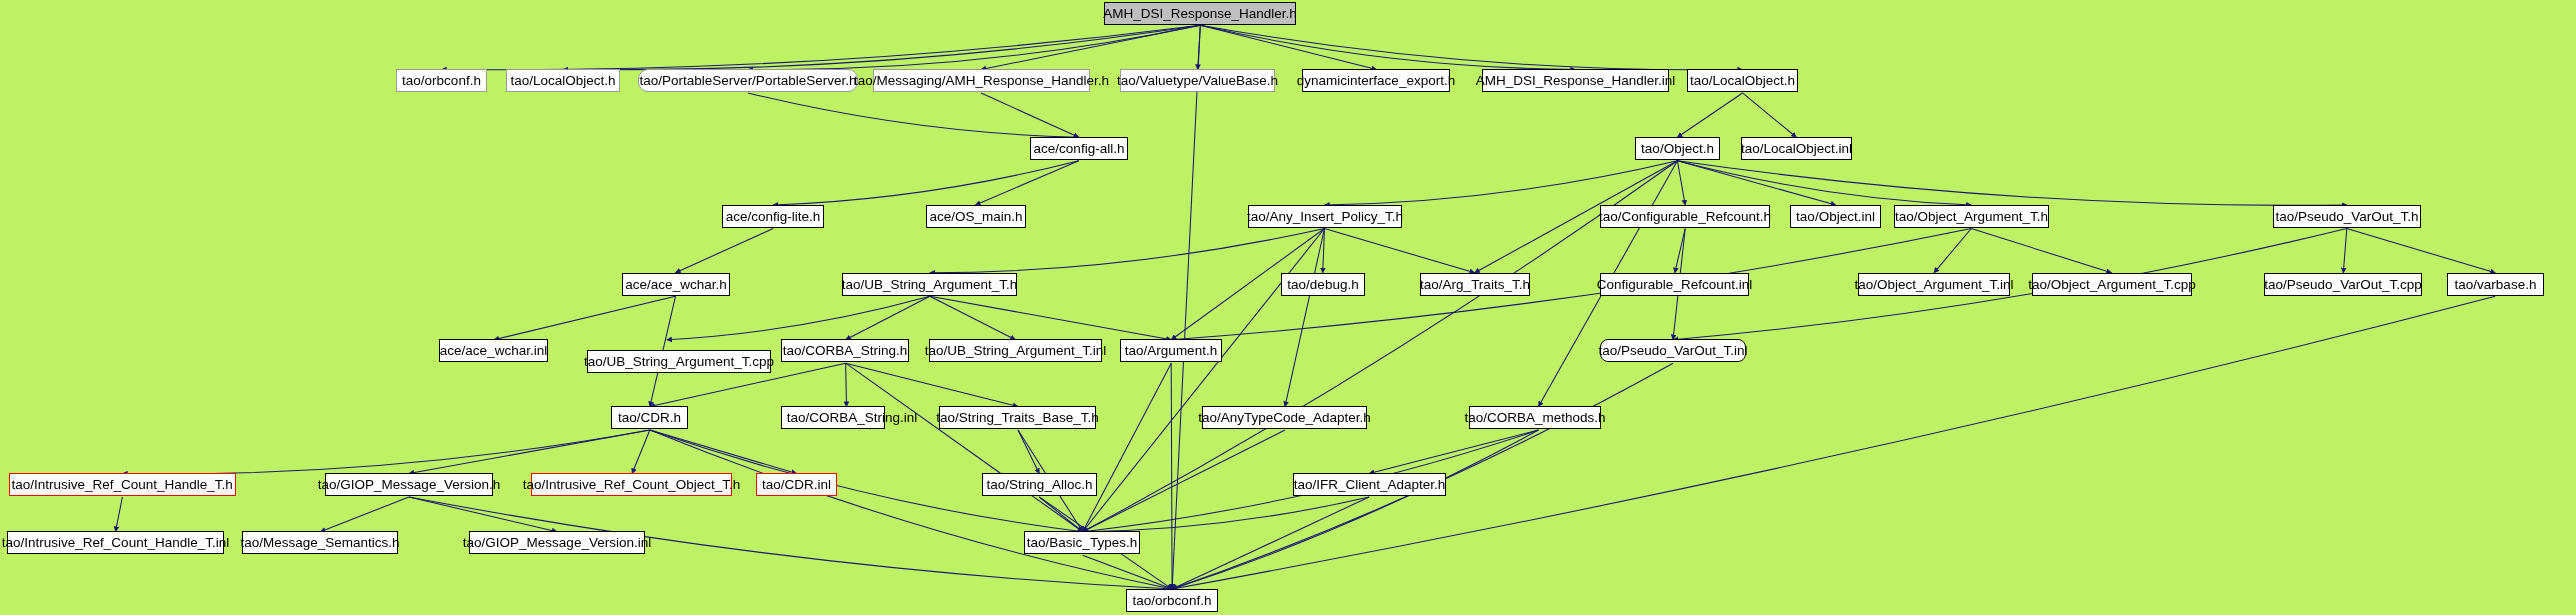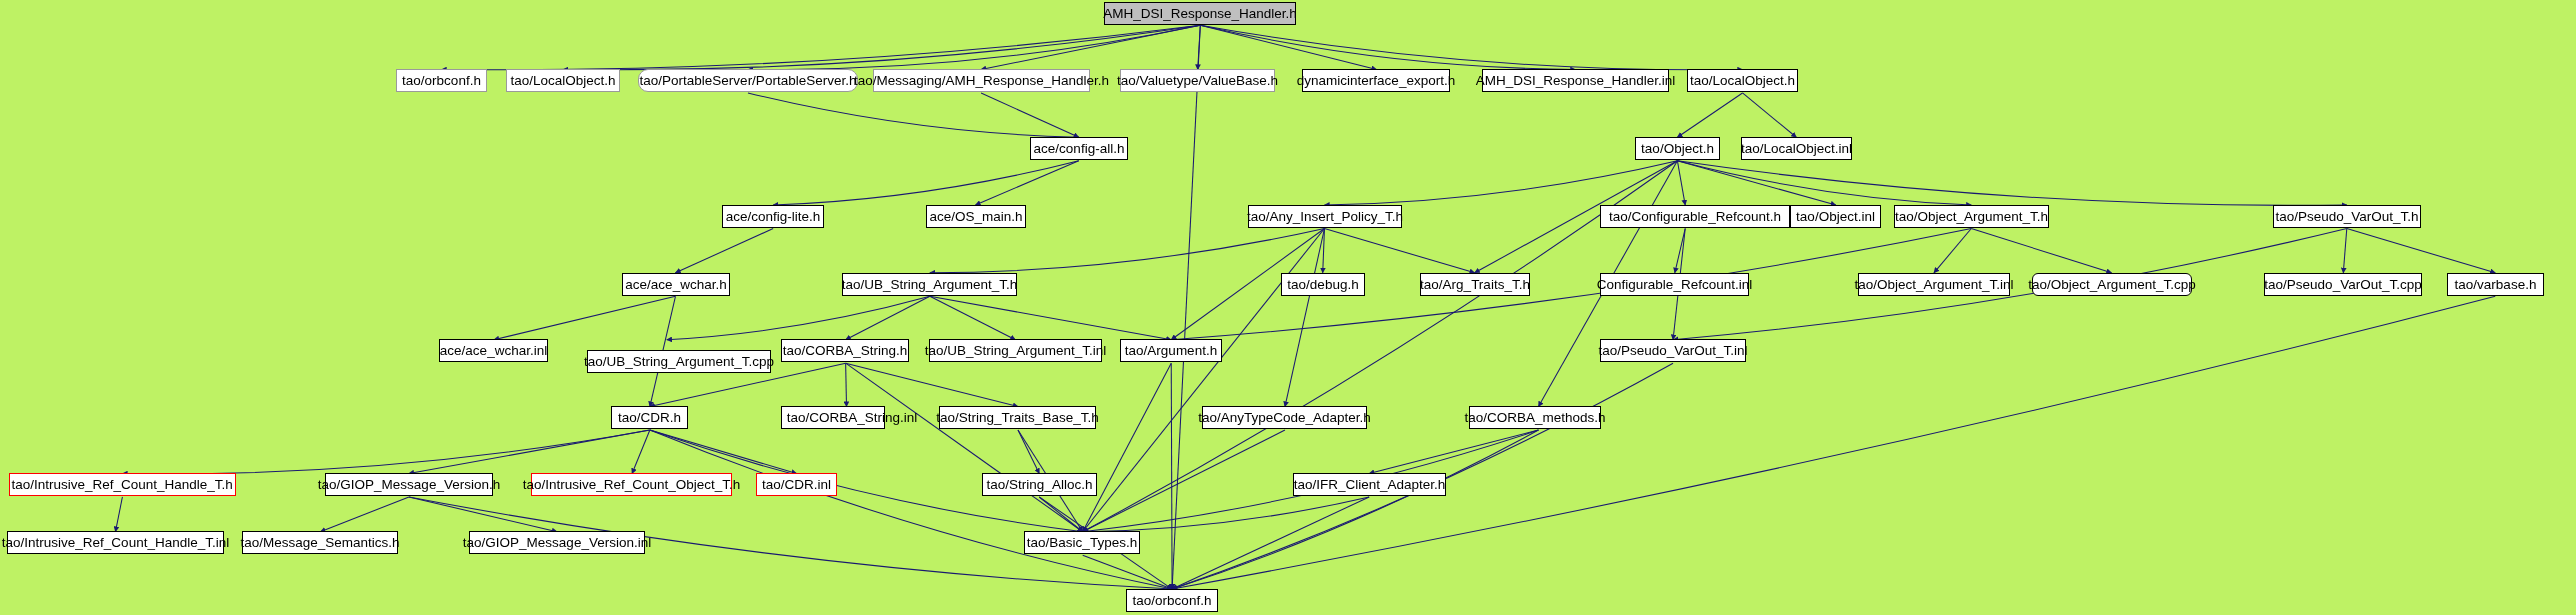--- a/index.html
+++ b/index.html
@@ -177,21 +177,21 @@
       </div>
       <div class="node" style="left: 722px; top: 205px; width: 102px;">
         <span>ace/config-lite.h</span>
       </div>
       <div class="node" style="left: 926px; top: 205px; width: 100px;">
         <span>ace/OS_main.h</span>
       </div>
       <div class="node" style="left: 1248px; top: 205px; width: 154px;">
         <span>tao/Any_Insert_Policy_T.h</span>
       </div>
-      <div class="node" style="left: 1600px; top: 205px; width: 190px;">
+      <div class="node" style="left: 1600px; top: 205px; width: 170px;">
         <span>tao/Configurable_Refcount.h</span>
       </div>
       <div class="node" style="left: 1790px; top: 205px; width: 91px;">
         <span>tao/Object.inl</span>
       </div>
       <div class="node" style="left: 1894px; top: 205px; width: 155px;">
         <span>tao/Object_Argument_T.h</span>
       </div>
       <div class="node" style="left: 2273px; top: 205px; width: 148px;">
         <span>tao/Pseudo_VarOut_T.h</span>
@@ -207,21 +207,21 @@
       </div>
       <div class="node" style="left: 1420px; top: 273px; width: 110px;">
         <span>tao/Arg_Traits_T.h</span>
       </div>
       <div class="node" style="left: 1600px; top: 273px; width: 149px;">
         <span>Configurable_Refcount.inl</span>
       </div>
       <div class="node" style="left: 1858px; top: 273px; width: 152px;">
         <span>tao/Object_Argument_T.inl</span>
       </div>
-      <div class="node" style="left: 2032px; top: 273px; width: 160px; border-radius: 6px;">
+      <div class="node" style="left: 2032px; top: 273px; width: 160px;">
         <span>tao/Object_Argument_T.cpp</span>
       </div>
       <div class="node" style="left: 2264px; top: 273px; width: 158px;">
         <span>tao/Pseudo_VarOut_T.cpp</span>
       </div>
       <div class="node" style="left: 2447px; top: 273px; width: 97px;">
         <span>tao/varbase.h</span>
       </div>
       <div class="node" style="left: 439px; top: 339px; width: 109px;">
         <span>ace/ace_wchar.inl</span>
@@ -231,21 +231,21 @@
       </div>
       <div class="node" style="left: 781px; top: 339px; width: 128px;">
         <span>tao/CORBA_String.h</span>
       </div>
       <div class="node" style="left: 929px; top: 339px; width: 173px;">
         <span>tao/UB_String_Argument_T.inl</span>
       </div>
       <div class="node" style="left: 1120px; top: 339px; width: 102px;">
         <span>tao/Argument.h</span>
       </div>
-      <div class="node" style="left: 1600px; top: 339px; width: 146px;">
+      <div class="node" style="left: 1600px; top: 339px; width: 146px; border-radius: 8px;">
         <span>tao/Pseudo_VarOut_T.inl</span>
       </div>
       <div class="node" style="left: 611px; top: 406px; width: 77px;">
         <span>tao/CDR.h</span>
       </div>
       <div class="node" style="left: 781px; top: 406px; width: 104px; padding-left: 44px;">
         <span>tao/CORBA_String.inl</span>
       </div>
       <div class="node" style="left: 939px; top: 406px; width: 157px;">
         <span>tao/String_Traits_Base_T.h</span>

